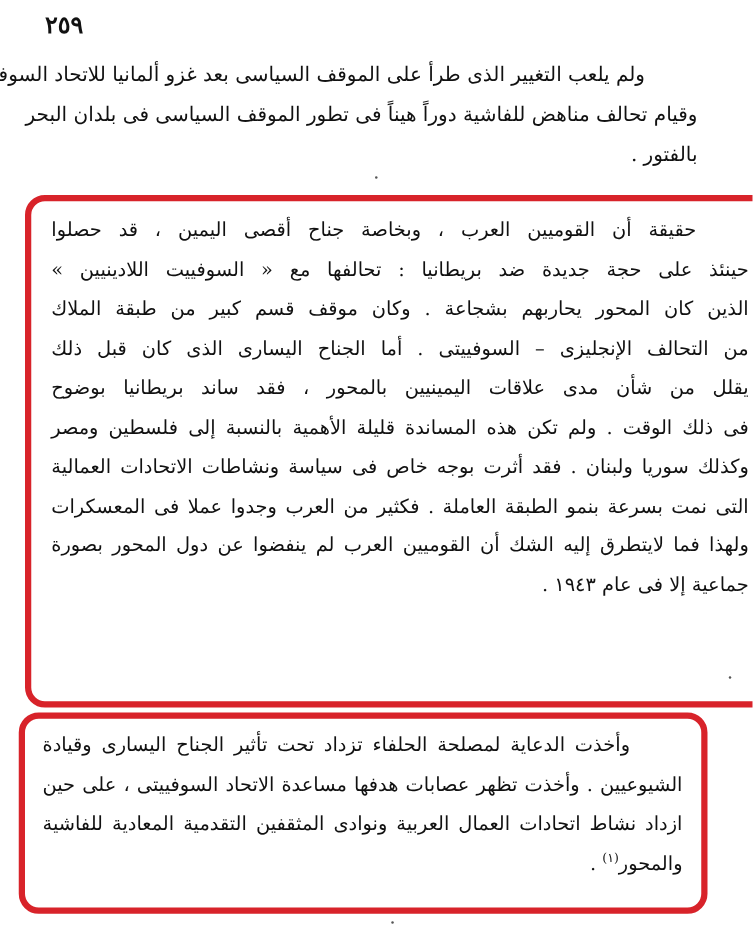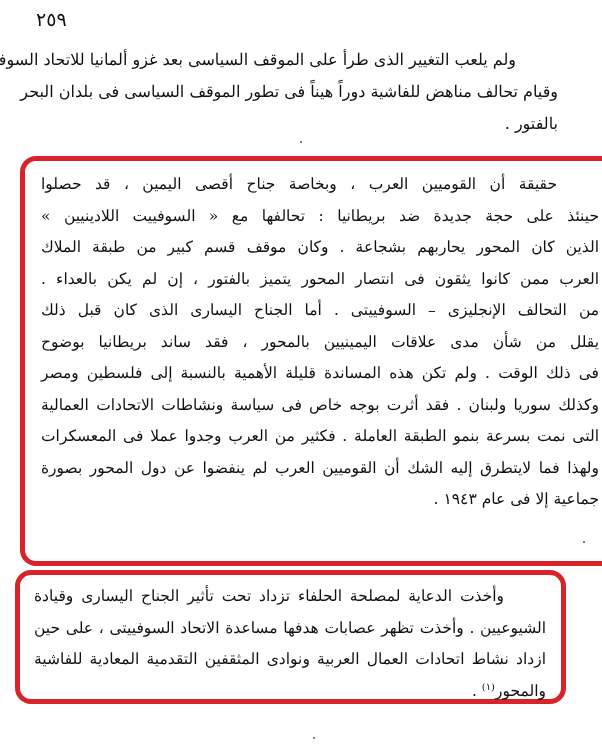--- a/index.html
+++ b/index.html
@@ -13,21 +13,21 @@
       position: relative;
       overflow: hidden;
       font-family: "DejaVu Serif", "Liberation Serif", serif;
       color: #111111;
     }
     .page-number {
       position: absolute;
       left: 36px;
       top: 8px;
       font-size: 19px;
-      font-weight: normal;
+      font-weight: bold;
       direction: rtl;
       letter-spacing: 1px;
     }
     .intro-paragraph {
       position: absolute;
       left: 28px;
       top: 44px;
       width: 530px;
       direction: rtl;
       text-align: justify;
@@ -63,21 +63,21 @@
       left: 20px;
       top: 156px;
       width: 598px;
       height: 410px;
       padding: 8px 14px 0 16px;
     }
     .box-2 {
       left: 15px;
       top: 570px;
       width: 551px;
-      height: 134px;
+      height: 161px;
       padding: 6px 15px 0 14px;
     }
     .footnote-ref {
       font-size: 10px;
       vertical-align: super;
       line-height: 0;
     }
     .speck {
       position: absolute;
       width: 2px;
@@ -94,21 +94,20 @@
 <div class="intro-paragraph">
   <span class="line first">ولم يلعب التغيير الذى طرأ على الموقف السياسى بعد غزو ألمانيا للاتحاد السوفييتى</span>
   <span class="line">وقيام تحالف مناهض للفاشية دوراً هيناً فى تطور الموقف السياسى فى بلدان البحر</span>
   <span class="line last">بالفتور .</span>
 </div>
 
 <div class="box box-1" style="border-color: rgb(216, 35, 42);">
   <span class="line first">حقيقة أن القوميين العرب ، وبخاصة جناح أقصى اليمين ، قد حصلوا</span>
   <span class="line">حينئذ على حجة جديدة ضد بريطانيا : تحالفها مع « السوفييت اللادينيين »</span>
   <span class="line">الذين كان المحور يحاربهم بشجاعة . وكان موقف قسم كبير من طبقة الملاك</span>
-  <span class="line">العرب ممن كانوا يثقون فى انتصار المحور يتميز بالفتور ، إن لم يكن بالعداء .</span>
   <span class="line">من التحالف الإنجليزى – السوفييتى . أما الجناح اليسارى الذى كان قبل ذلك</span>
   <span class="line">يقلل من شأن مدى علاقات اليمينيين بالمحور ، فقد ساند بريطانيا بوضوح</span>
   <span class="line">فى ذلك الوقت . ولم تكن هذه المساندة قليلة الأهمية بالنسبة إلى فلسطين ومصر</span>
   <span class="line">وكذلك سوريا ولبنان . فقد أثرت بوجه خاص فى سياسة ونشاطات الاتحادات العمالية</span>
   <span class="line">التى نمت بسرعة بنمو الطبقة العاملة . فكثير من العرب وجدوا عملا فى المعسكرات</span>
   <span class="line">ولهذا فما لايتطرق إليه الشك أن القوميين العرب لم ينفضوا عن دول المحور بصورة</span>
   <span class="line last">جماعية إلا فى عام ١٩٤٣ .</span>
 </div>
 
 <div class="box box-2" style="border-color: rgb(216, 35, 42);">

